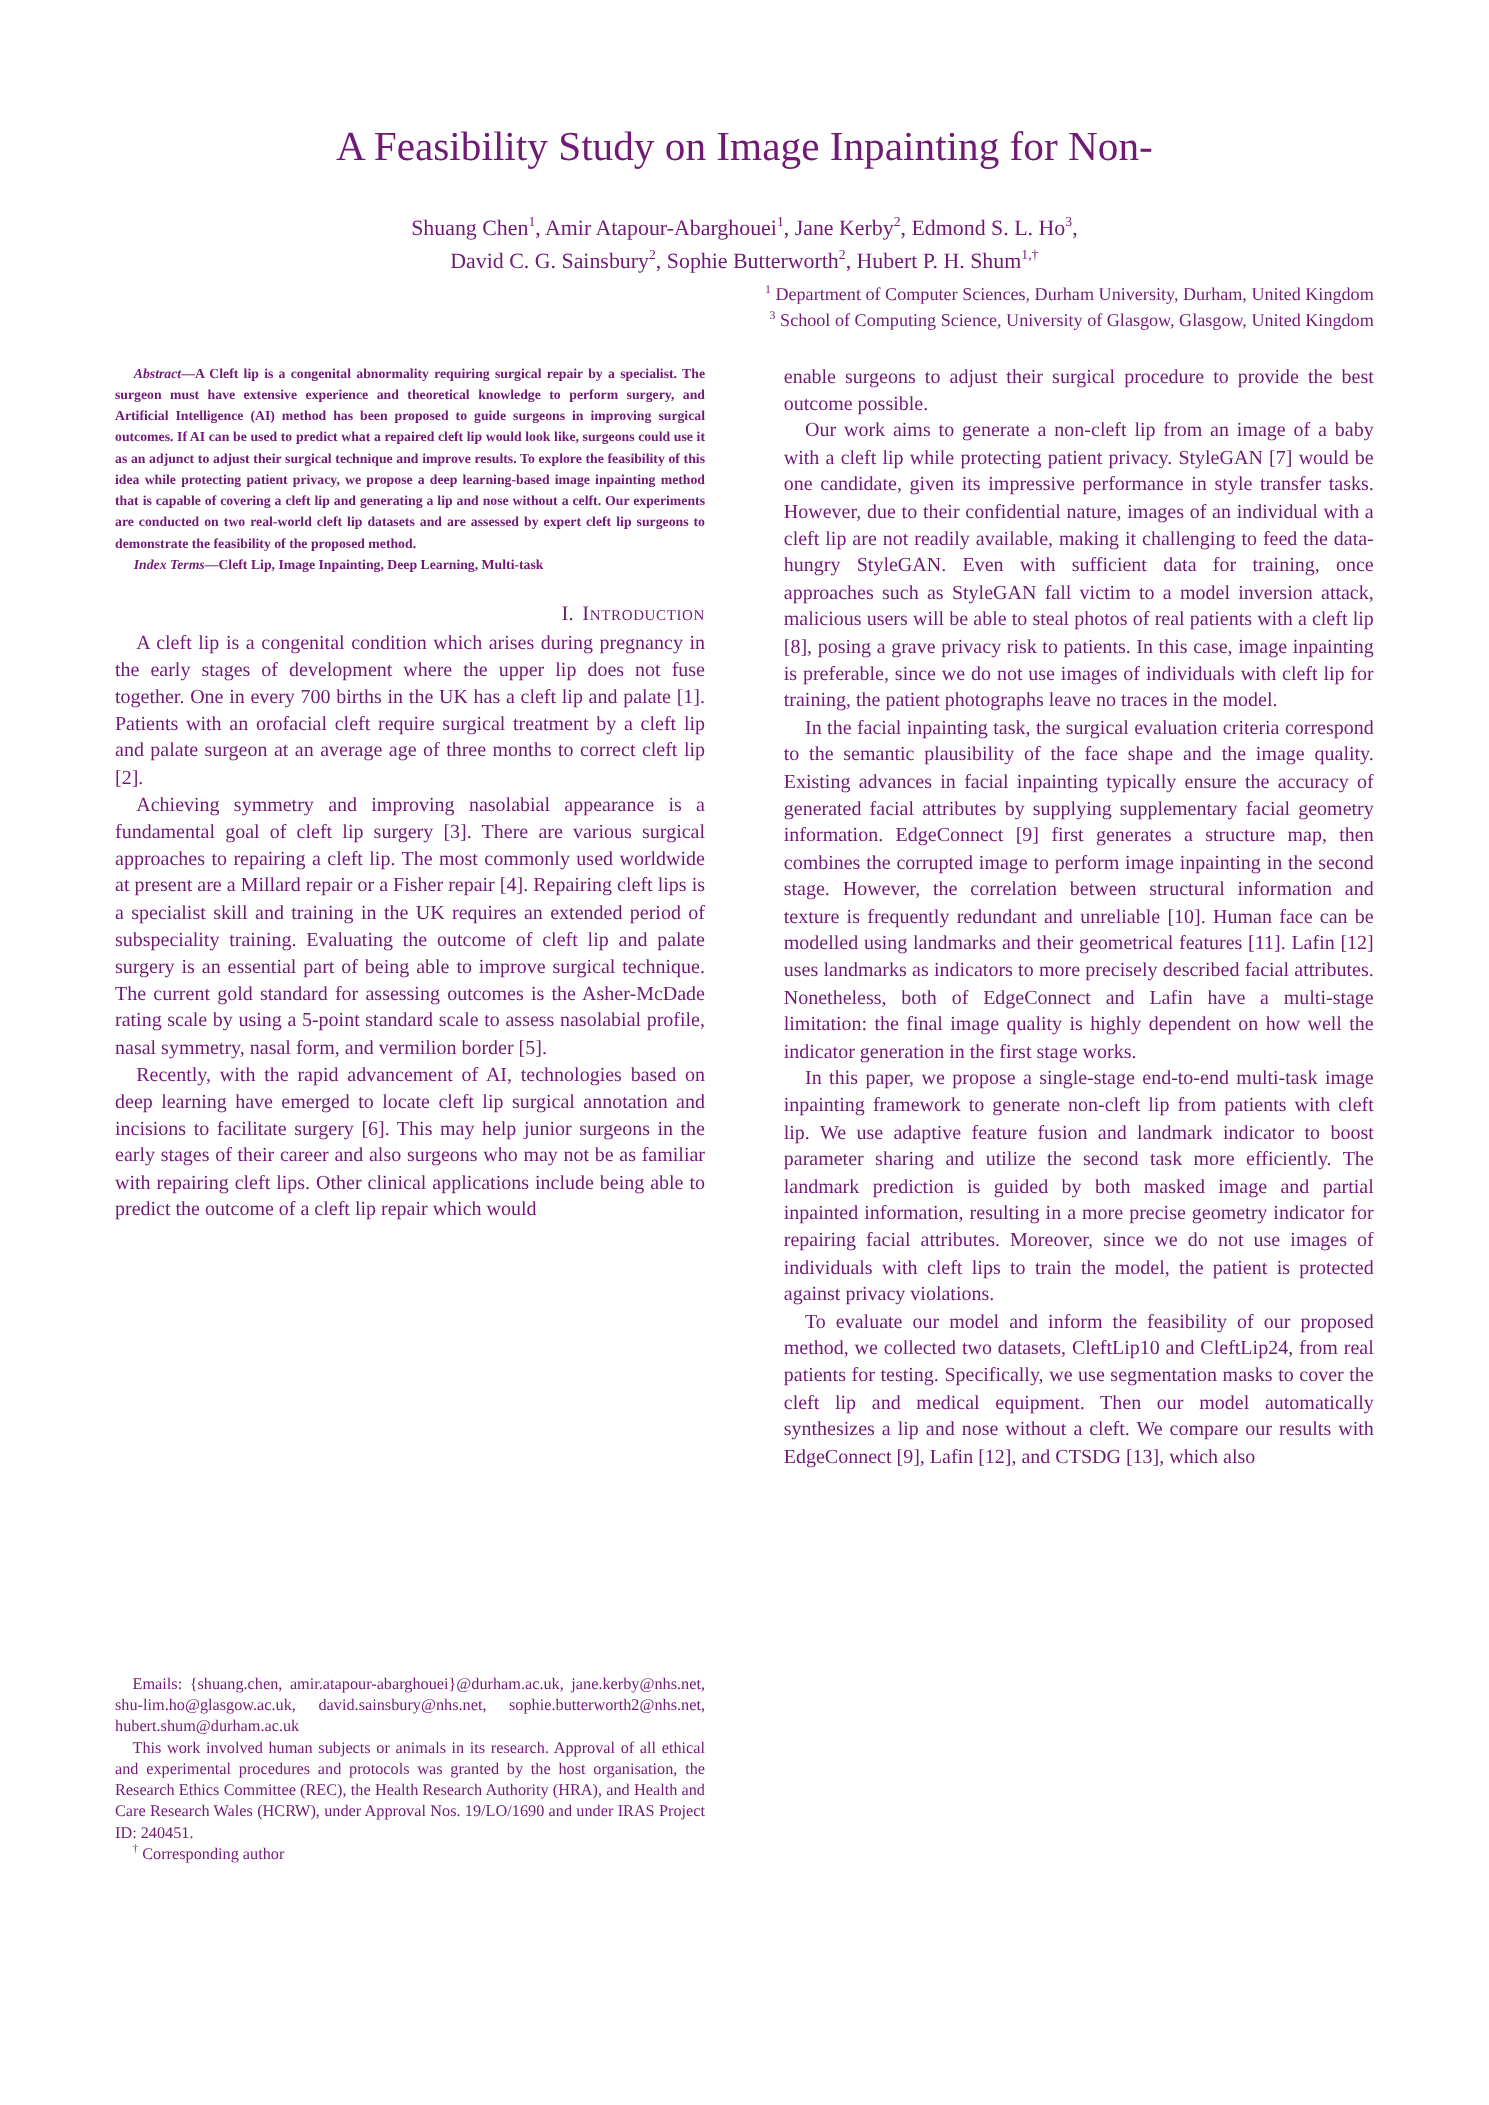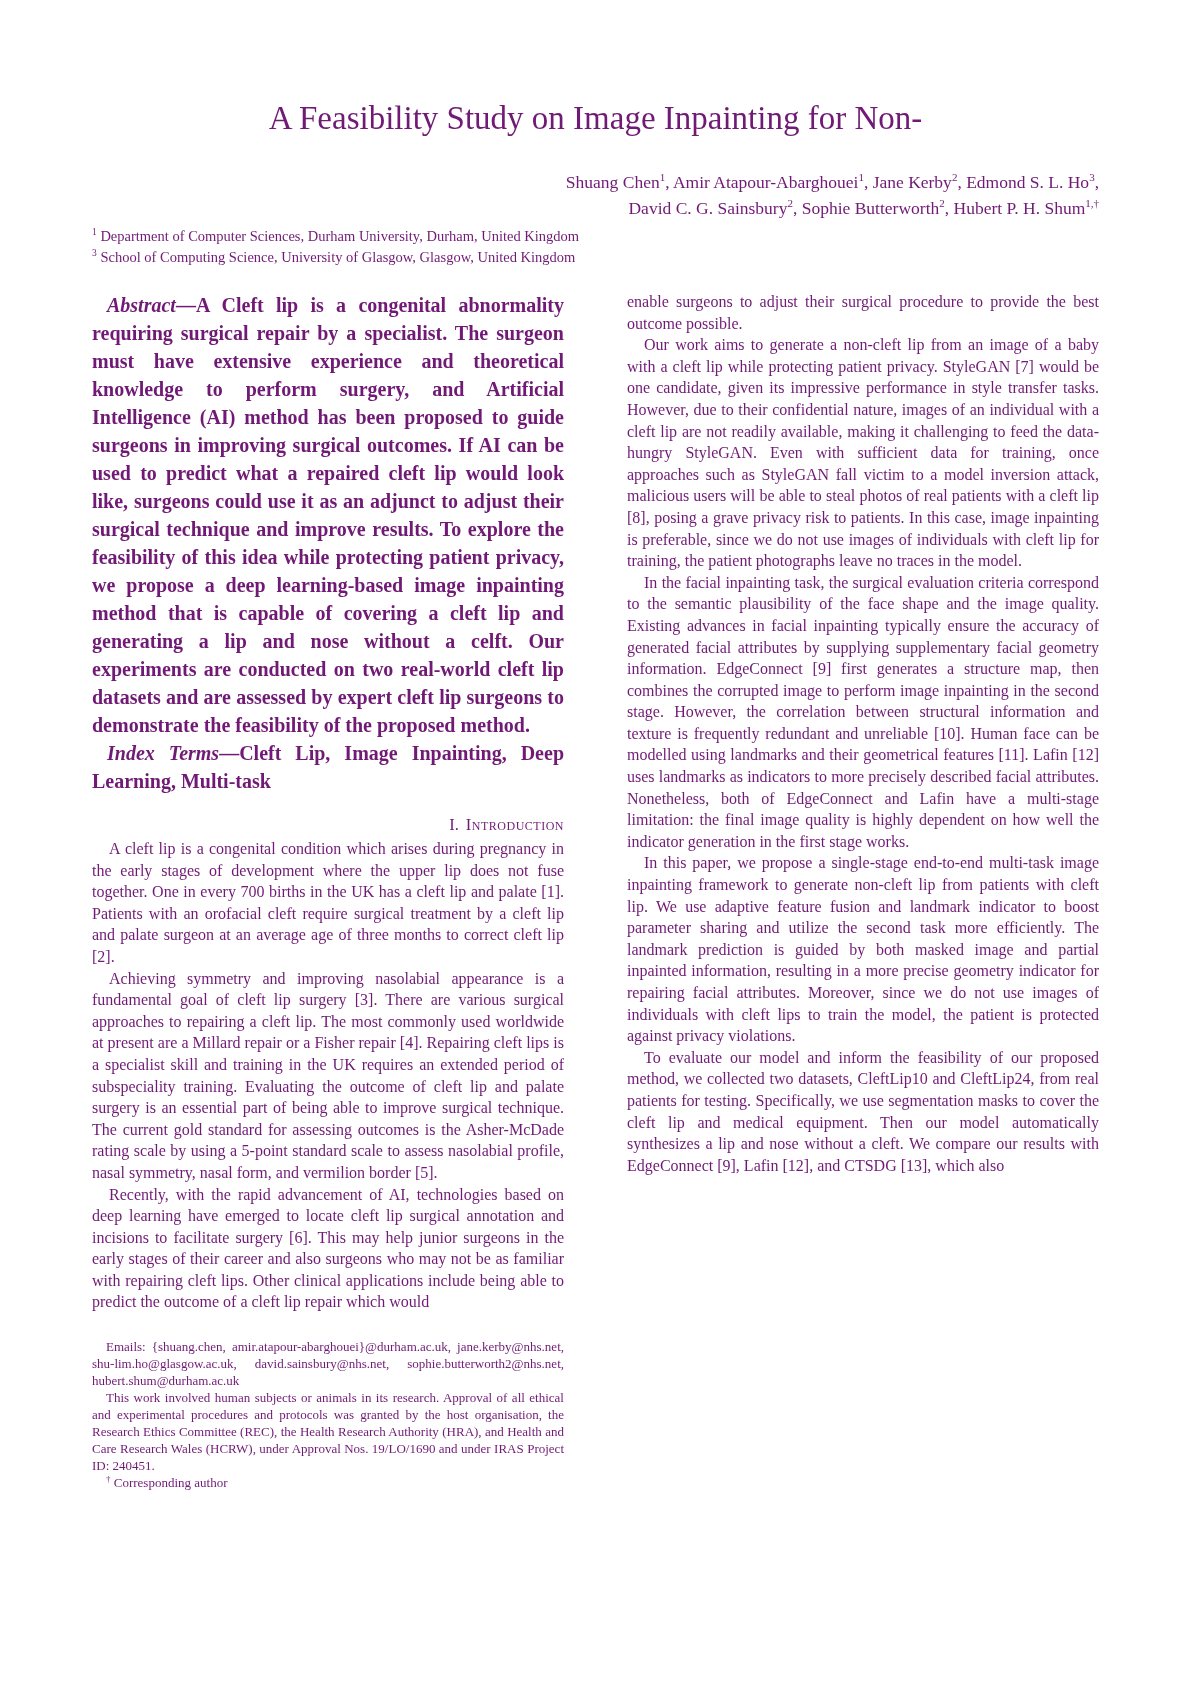--- a/index.html
+++ b/index.html
@@ -6,32 +6,32 @@
   .page {
     position:relative;
     width:1191px; height:1684px;
     background:#ffffff; color:#701a75;
     font-family:Liberation Serif, serif;
     box-sizing:border-box;
     padding:95px 92px 0 92px;
     overflow:hidden;
   }
   .title { text-align:center; font-size:33px; line-height:47px; font-weight:normal; }
-  .authors { text-align:right; font-size:17.5px; line-height:26px; margin-top:27px; }
+  .authors { text-align:center; font-size:17.5px; line-height:26px; margin-top:27px; }
   .authors sup { font-size:11px; }
-  .affils { text-align:left; font-size:14.5px; line-height:20.5px; margin-top:5px; }
+  .affils { text-align:right; font-size:14.5px; line-height:20.5px; margin-top:5px; }
   .affils sup { font-size:9.5px; }
   .columns { display:flex; gap:63px; margin-top:24px; }
   .col {
     width:472px; height:1200px; overflow:hidden;
     display:flex; flex-direction:column;
     text-align:justify;
   }
   .abstract-par {
-    font-size:20px; line-height:28px; font-weight:bold;
+    font-size:11px; line-height:17px; font-weight:bold;
     margin:0; text-indent:15px;
   }
   .abstract-par .lead { font-style:italic; }
   .section-heading {
     text-align:right; font-size:16.5px; font-weight:normal;
     margin:20px 0 3px 0; text-indent:0;
   }
   .section-heading .sec-title { font-variant:small-caps; letter-spacing:0.5px; margin-left:7px; }
   .body-par { font-size:16px; line-height:21.6px; margin:0; text-indent:17px; }
   .body-par.continuation { text-indent:0; }

